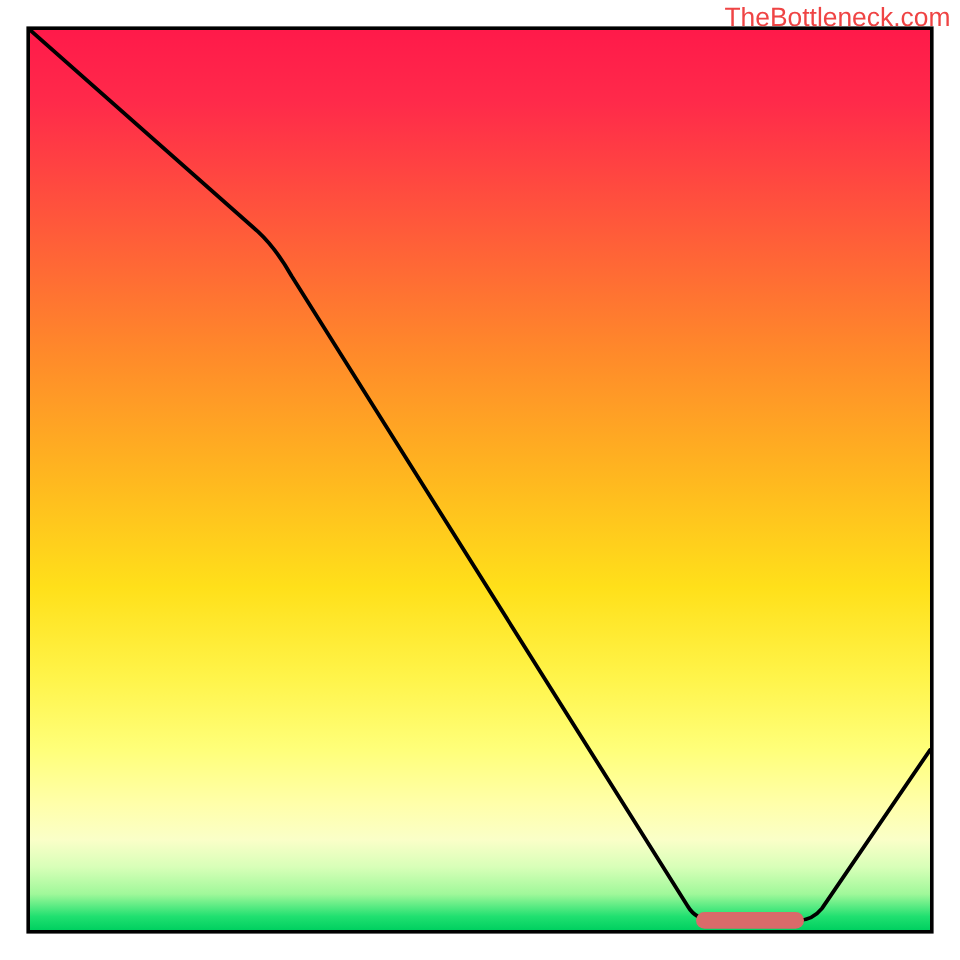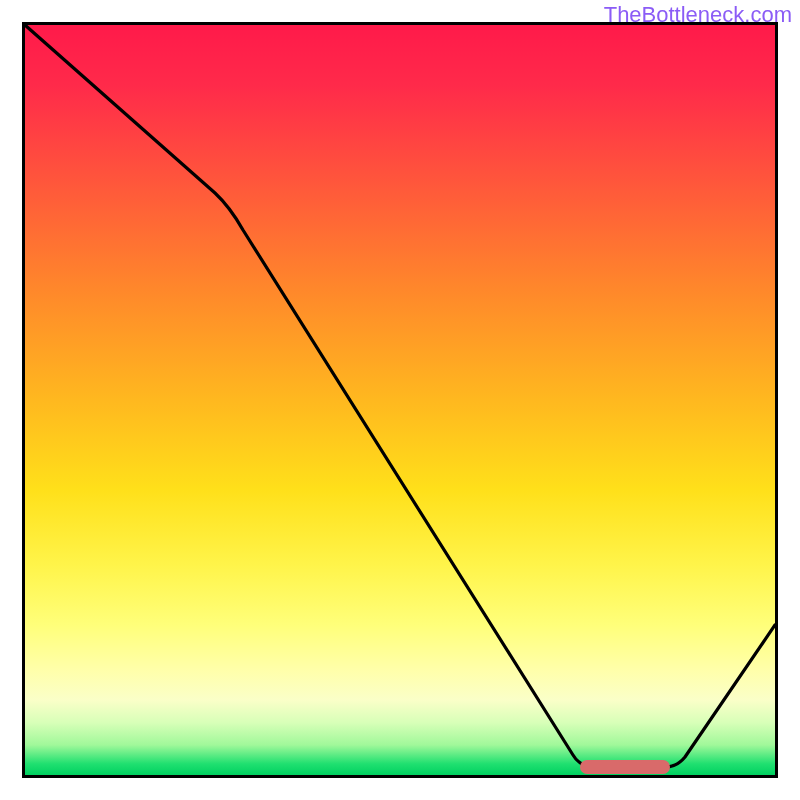--- a/index.html
+++ b/index.html
@@ -9,21 +9,21 @@
     height: 800px;
     background: #ffffff;
     font-family: Arial, Helvetica, sans-serif;
     position: relative;
     overflow: hidden;
   }
   .watermark {
     position: absolute;
     top: 2px;
     right: 8px;
-    color: #8b5cf6;
+    color: #ef4444;
     font-size: 22px;
     font-weight: 500;
     z-index: 10;
   }
   .chart-frame {
     position: absolute;
     left: 22px;
     top: 22px;
     width: 756px;
     height: 756px;

